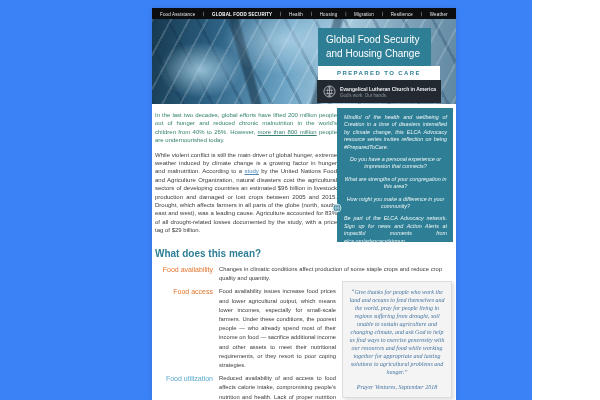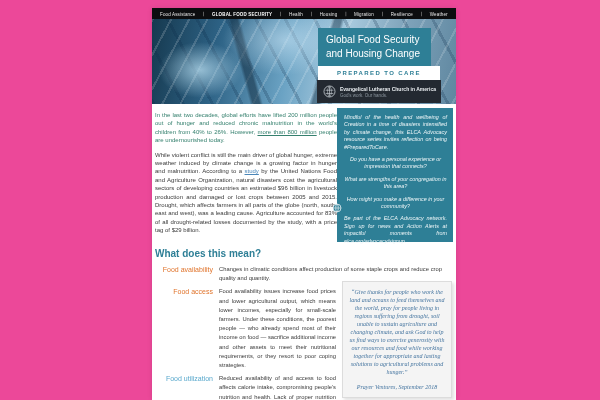--- a/index.html
+++ b/index.html
@@ -1,18 +1,18 @@
 <!DOCTYPE html>
 <html><head>
 <meta charset="utf-8">
 <style>
   * { margin:0; padding:0; box-sizing:border-box; }
   html,body { width:600px; height:400px; background:#ffffff; overflow:hidden;
               font-family:"Liberation Sans", sans-serif; }
-  .stage { position:relative; width:600px; height:400px; background:#ec4899; }
+  .stage { position:relative; width:532px; height:400px; background:#3b82f6; }
 
   .page { position:absolute; left:152px; top:8px; width:304px; height:392px;
           background:#fff; box-shadow:0 0 5px rgba(0,0,0,.10); }
 
   
   .nav { position:absolute; left:0; top:0; width:304px; height:11px; background:#0c0d0f; overflow:hidden; }
   .nav-inner { width:405px; height:15px; transform:scale(.75); transform-origin:0 0;
                display:flex; align-items:center; justify-content:space-evenly;
                font-size:6px; color:#e8e8e8; letter-spacing:.2px; }
   .nav-item { white-space:nowrap; cursor:pointer; }

